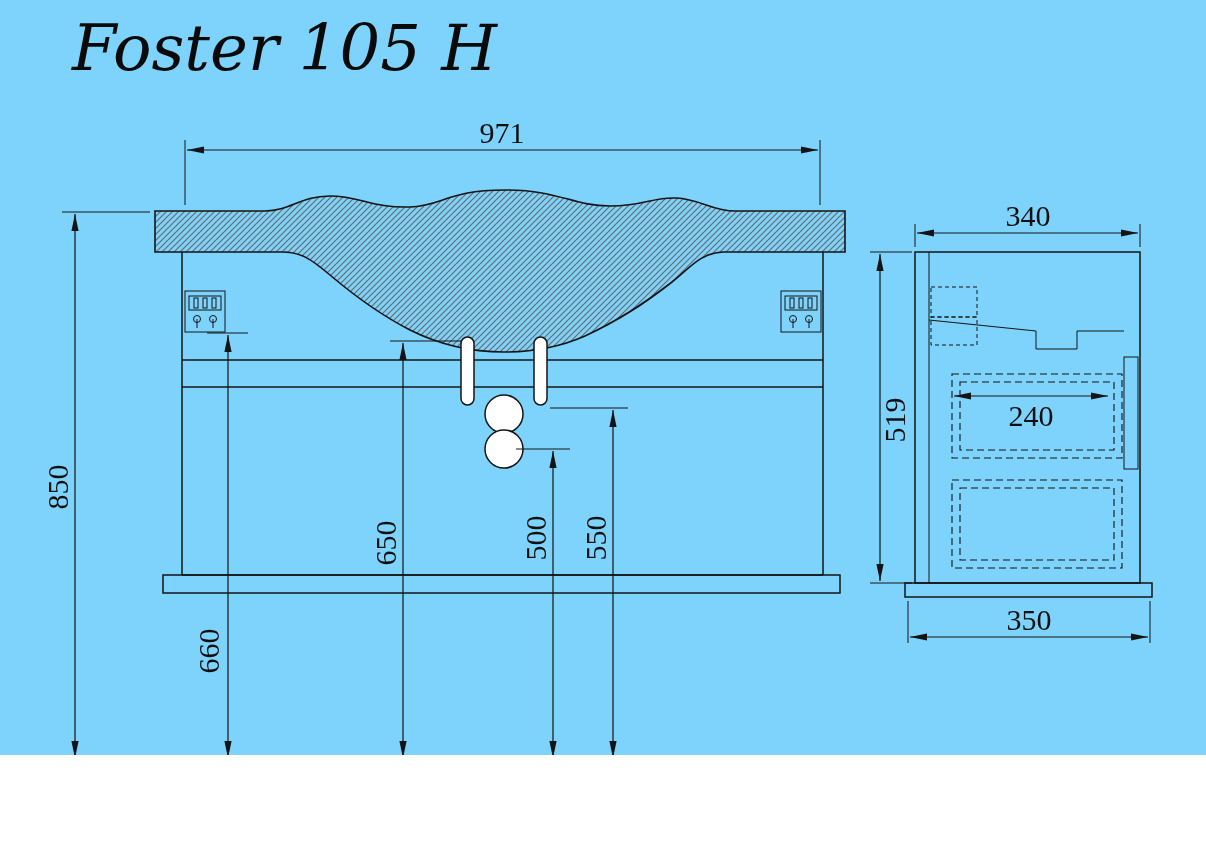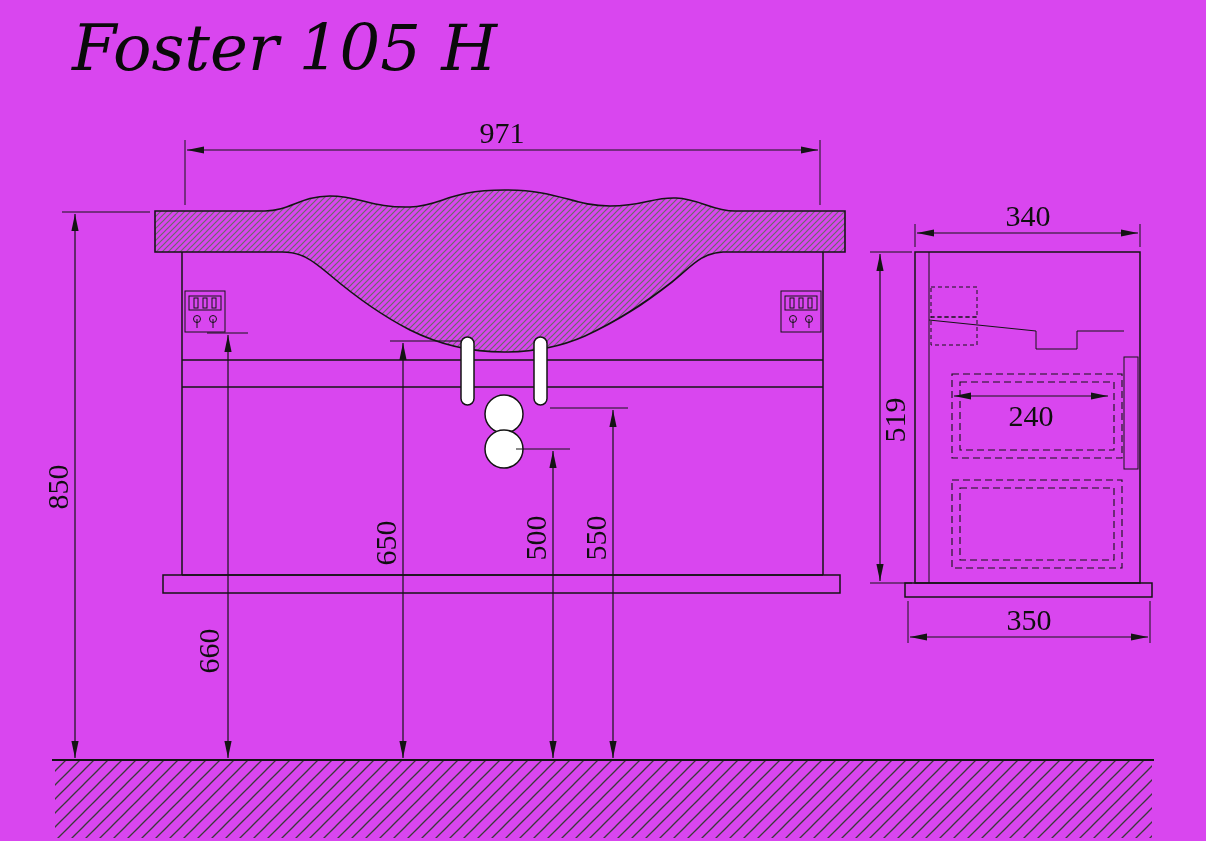--- a/index.html
+++ b/index.html
@@ -1,16 +1,16 @@
 <!DOCTYPE html>
 <html><head>
 <meta charset="utf-8">
 <style>
   html, body { margin: 0; padding: 0; background: #ffffff; }
-  .stage { position: relative; width: 1206px; height: 841px; background: #d946ef; overflow: hidden; }
+  .stage { position: relative; width: 1206px; height: 755px; background: #7dd3fc; overflow: hidden; }
   svg { display: block; }
   .title-text {
     font-family: "DejaVu Serif", "Liberation Serif", serif;
     font-style: italic;
     font-size: 64px;
     fill: #0a0a0a;
   }
   .dim {
     font-family: "Liberation Serif", "DejaVu Serif", serif;
     font-size: 30px;

